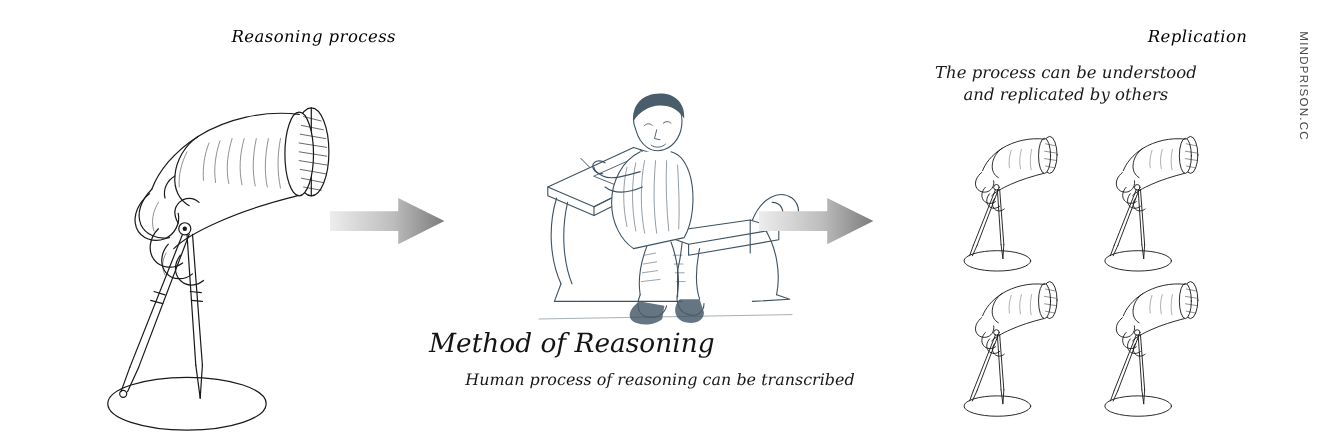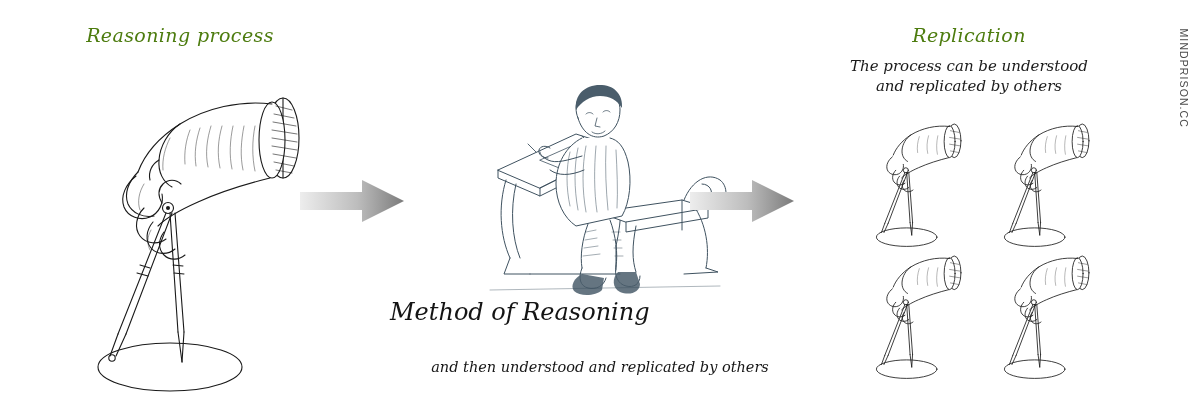--- a/index.html
+++ b/index.html
@@ -19,26 +19,26 @@
   .panel {
     position: absolute;
     top: 0;
     height: 400px;
   }
 
   
   .heading {
     position: absolute;
     width: 100%;
-    text-align: center;
+    text-align: right;
     font-family: "DejaVu Serif", serif;
-    font-size: 19px;
+    font-size: 15px;
     font-style: italic;
     letter-spacing: 0.4px;
-    color: #4d7c0f;
+    color: #000000;
   }
 
   .subtitle {
     position: absolute;
     width: 100%;
     text-align: center;
     font-family: "DejaVu Serif", serif;
     font-size: 15px;
     font-style: italic;
     line-height: 1.35;
@@ -309,22 +309,21 @@
         </g>
 
         <path d="M20 230 L250 226" stroke-width="0.7" opacity="0.6"></path>
       </g>
     </svg>
   </div>
 
   <div class="method-title">Method of Reasoning</div>
 
   <div class="method-caption">
-    <br>
-    <span>and then understood and replicated by others</span>
+    <span>Human process of reasoning can be transcribed</span><br>
   </div>
 </div>
 
 <div class="arrow" id="arrow-2">
   <svg viewBox="0 0 104 46" width="104" height="46" aria-hidden="true">
     <defs>
       <linearGradient id="g2" x1="0" y1="0" x2="1" y2="0">
         <stop offset="0%" stop-color="#ededed"></stop>
         <stop offset="55%" stop-color="#bdbdbd"></stop>
         <stop offset="100%" stop-color="#7b7b7b"></stop>

